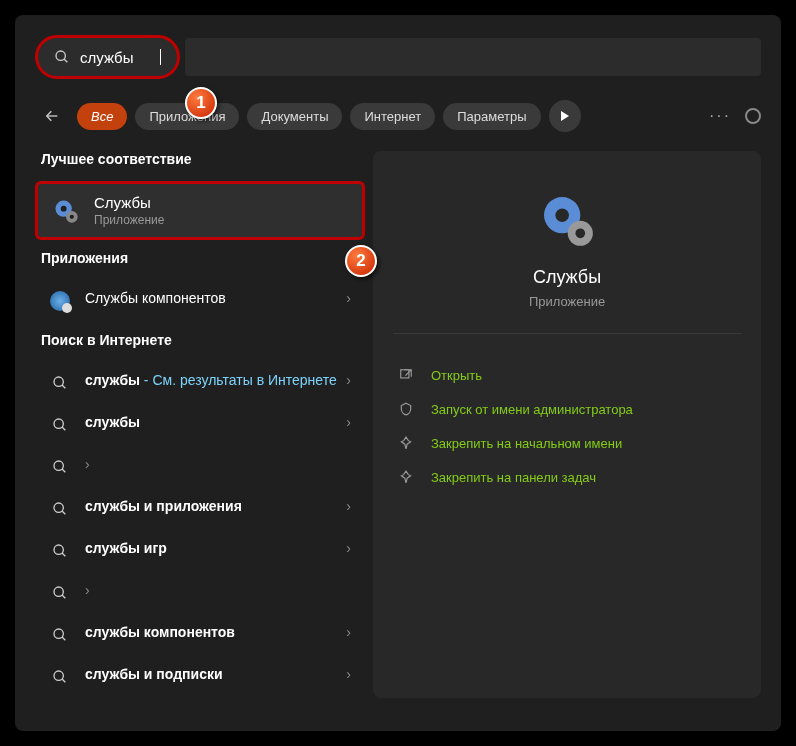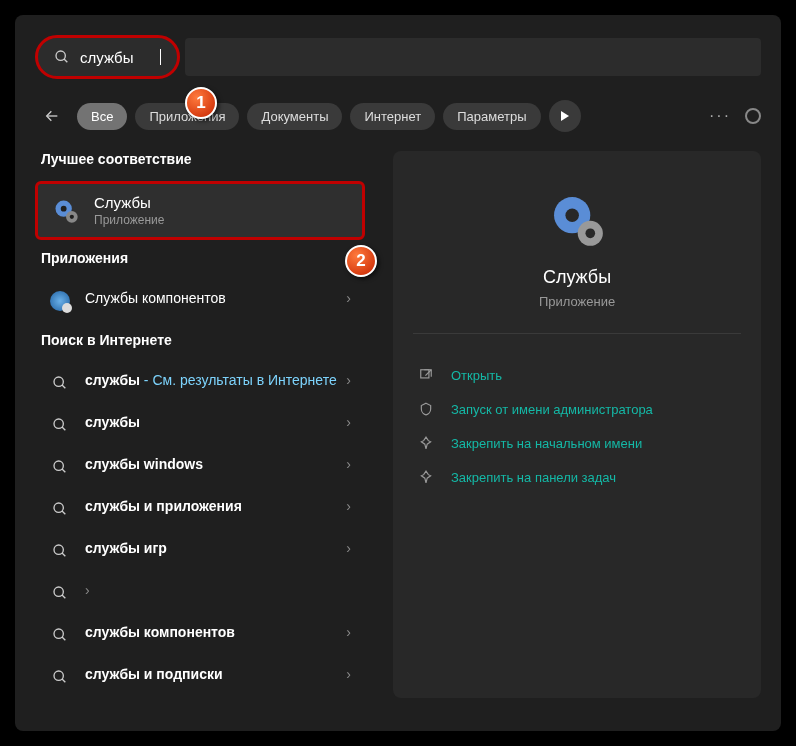--- a/index.html
+++ b/index.html
@@ -9,27 +9,27 @@
 .search-wrap { position: relative; margin: 0 20px 20px 20px; }
 .search-bar { background: #2c2c2c; border: 3px solid #c00000; border-radius: 22px; height: 44px; display: flex; align-items: center; padding: 0 16px; width: 145px; }
 .search-bar svg { width: 16px; height: 16px; margin-right: 10px; flex-shrink: 0; }
 .search-input { background: transparent; border: none; color: #fff; font-size: 15px; outline: none; width: 80px; }
 .search-rest { position: absolute; left: 150px; right: 0; top: 3px; height: 38px; background: #2c2c2c; border-radius: 4px; }
 .cursor { display: inline-block; width: 1px; height: 16px; background: #fff; vertical-align: middle; }
 
 .filters { display: flex; align-items: center; gap: 8px; padding: 0 20px 18px 20px; }
 .back-btn { width: 34px; height: 34px; display: flex; align-items: center; justify-content: center; color: #aaa; cursor: pointer; }
 .pill { background: #3a3a3a; color: #ddd; padding: 6px 14px; border-radius: 16px; font-size: 13px; cursor: pointer; border: none; }
-.pill.active { background: #737373; color: #fff; }
+.pill.active { background: #c2410c; color: #fff; font-style: italic; }
 .play-btn { width: 32px; height: 32px; background: #3a3a3a; border-radius: 16px; display: flex; align-items: center; justify-content: center; color: #fff; }
 .filters-right { margin-left: auto; display: flex; align-items: center; gap: 14px; color: #aaa; }
 .dots { font-size: 16px; letter-spacing: 2px; }
 .circle-o { width: 16px; height: 16px; border: 2px solid #888; border-radius: 50%; }
 
-.main { display: flex; padding: 0 20px; gap: 28px; }
+.main { display: flex; padding: 0 20px; gap: 8px; }
 .left { width: 330px; }
 .right { flex: 1; background: #282828; border-radius: 8px; padding: 24px 0; }
 
 .section-title { color: #fff; font-size: 14px; font-weight: 600; margin: 0 0 14px 6px; }
 
 .best-match { background: #2f2f2f; border: 3px solid #c00000; border-radius: 6px; padding: 10px 14px; display: flex; align-items: center; margin-bottom: 10px; position: relative; }
 .best-match .icon { width: 28px; height: 28px; margin-right: 14px; display: flex; align-items: center; justify-content: center; }
 .best-match .txt { flex: 1; }
 .best-match .title { color: #fff; font-size: 15px; }
 .best-match .sub { color: #999; font-size: 12px; margin-top: 2px; }
@@ -39,21 +39,21 @@
 .list-item .label { color: #fff; font-size: 14px; flex: 1; }
 .list-item .label .dim { color: #7dd3fc; font-weight: normal; }
 .list-item .chev { color: #888; font-size: 14px; }
 
 .preview-icon { width: 58px; height: 58px; margin: 16px auto 18px; display: flex; align-items: center; justify-content: center; }
 .preview-title { color: #fff; font-size: 18px; text-align: center; }
 .preview-sub { color: #999; font-size: 13px; text-align: center; margin-top: 6px; }
 .divider { height: 1px; background: #3a3a3a; margin: 24px 20px; }
 .action { display: flex; align-items: center; padding: 8px 24px; cursor: pointer; }
 .action .aicon { width: 18px; height: 18px; margin-right: 16px; color: #888; display: flex; align-items: center; justify-content: center; }
-.action .alabel { color: #14b8a6; font-size: 13px; }
+.action .alabel { color: #84cc16; font-size: 13px; }
 
 .badge { position: absolute; width: 32px; height: 32px; border-radius: 50%; background: radial-gradient(circle at 35% 30%, #ff7a3d, #c72400); border: 2px solid #fff; color: #fff; font-weight: bold; font-size: 17px; display: flex; align-items: center; justify-content: center; box-shadow: 2px 2px 4px rgba(0,0,0,0.6); z-index: 10; }
 .badge1 { top: 72px; left: 170px; }
 .badge2 { top: 230px; left: 330px; }
 
 .gear-icon svg { width: 100%; height: 100%; }
 .comp-icon { width: 20px; height: 20px; background: radial-gradient(circle, #6ab0e8, #2060a0); border-radius: 50%; position: relative; }
 .comp-icon::after { content: ''; position: absolute; width: 10px; height: 10px; background: #ddd; border-radius: 50%; bottom: -2px; right: -2px; }
 .search-ic svg { width: 16px; height: 16px; }
 </style>
@@ -153,21 +153,20 @@
             <div class="label"><b>службы</b></div>
             <div class="chev">›</div>
           </div>
           <div class="list-item">
             <div class="icon search-ic">
               <svg viewBox="0 0 24 24" fill="none" stroke="#ccc" stroke-width="2">
                 <circle cx="10" cy="10" r="7"></circle>
                 <line x1="20" y1="20" x2="15" y2="15"></line>
               </svg>
             </div>
-            <div class="label"><b>службы windows</b></div>
             <div class="chev">›</div>
           </div>
           <div class="list-item">
             <div class="icon search-ic">
               <svg viewBox="0 0 24 24" fill="none" stroke="#ccc" stroke-width="2">
                 <circle cx="10" cy="10" r="7"></circle>
                 <line x1="20" y1="20" x2="15" y2="15"></line>
               </svg>
             </div>
             <div class="label"><b>службы и приложения</b></div>

